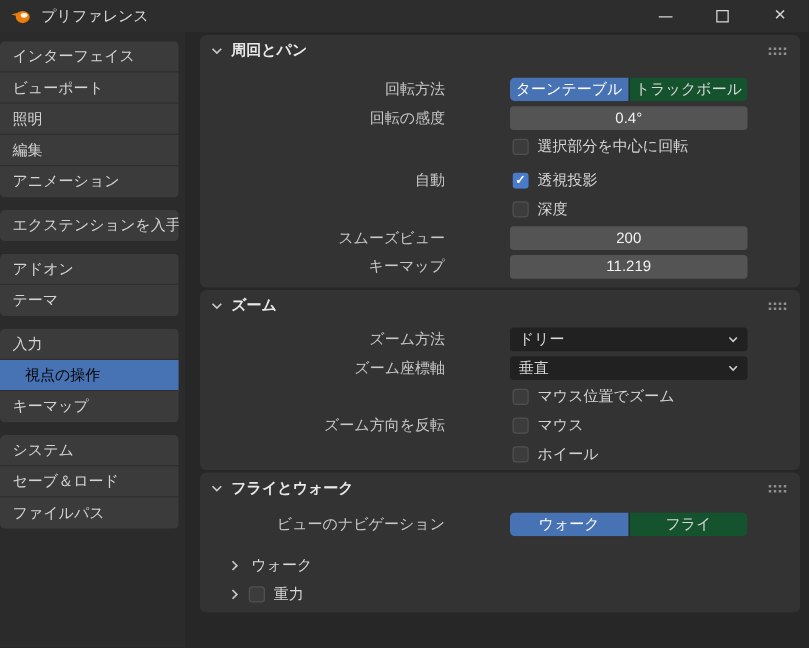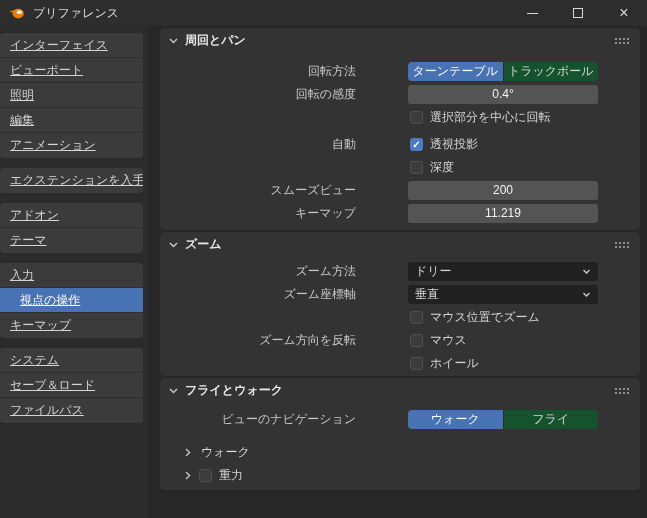--- a/index.html
+++ b/index.html
@@ -29,24 +29,24 @@
   
   .sidebar {
     position:absolute; left:0; top:26px; width:148px; height:492px;
     background:var(--sidebar-bg,#2b2b2b); padding-top:7px;
   }
   .sb-group { width:143px; margin-bottom:10px; border-radius:4px; overflow:hidden; }
   .sb-item {
     height:25px; line-height:25px; padding-left:10px;
     background:var(--sidebar-item-bg,#3b3b3b);
     border-bottom:1px solid #2f2f2f;
-    color:#d4d4d4; cursor:default; white-space:nowrap; overflow:hidden;text-decoration:underline;
+    color:#d4d4d4; cursor:default; white-space:nowrap; overflow:hidden;
   }
   .sb-item:last-child { border-bottom:none; }
-  .sb-item.active { background:var(--accent,#4772b3); color:#ffffff;padding-left:20px; }
+  .sb-item.active { background:var(--accent,#4772b3); color:#000000;padding-left:20px; }
 
   
   .main {
     position:absolute; left:148px; top:26px; width:499px; height:492px;
     background:var(--main-bg,#272727); padding-top:2px;
   }
   .panel {
     margin-left:12px; width:480px; background:var(--panel-bg,#333333);
     border-radius:5px; position:relative; margin-bottom:2px;
   }

